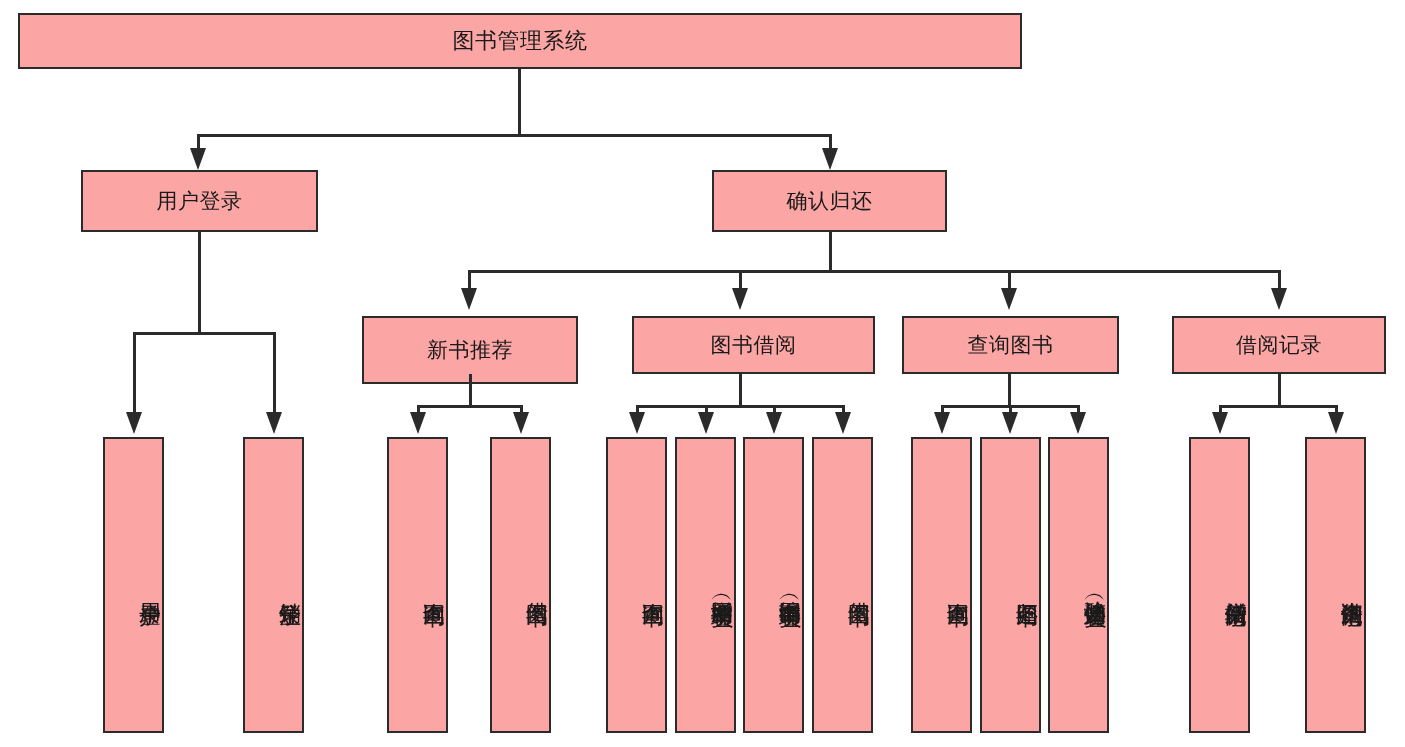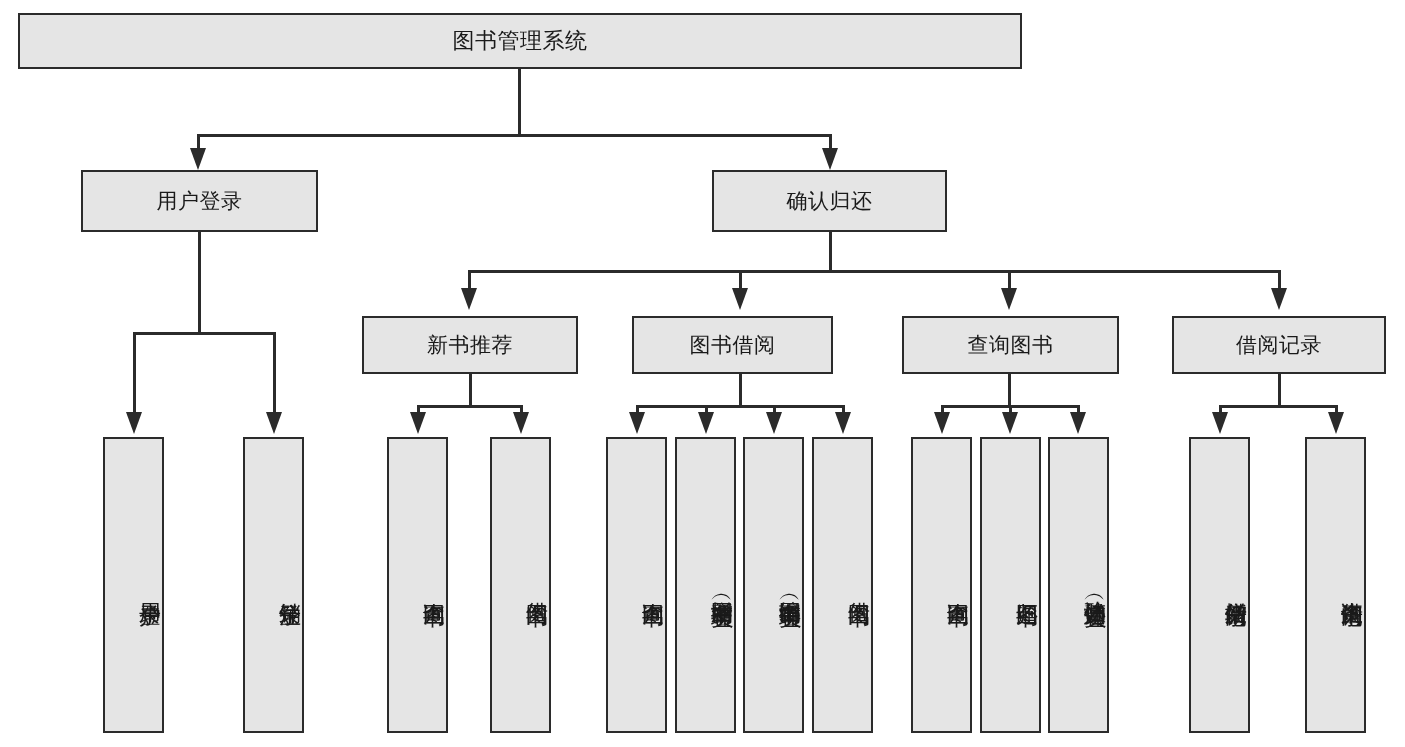--- a/index.html
+++ b/index.html
@@ -16,21 +16,21 @@
     height: 747px;
     background: #ffffff;
     overflow: hidden;
   }
 
   
   .node {
     position: absolute;
     box-sizing: border-box;
     border: 2.5px solid #2b2b2b;
-    background: #e5e5e5;
+    background: #fca5a5;
     display: flex;
     align-items: center;
     justify-content: center;
     color: #1a1a1a;
     text-align: center;
   }
   .node.h {
     font-size: 21px;
     line-height: 1.2;
     letter-spacing: 0.5px;
@@ -121,24 +121,24 @@
 
   <div class="line v" style="left:739px; top:270px; height:22px;"></div>
   <div class="arrow" style="left:732px; top:288px;"></div>
 
   <div class="line v" style="left:1008px; top:270px; height:22px;"></div>
   <div class="arrow" style="left:1001px; top:288px;"></div>
 
   <div class="line v" style="left:1278px; top:270px; height:22px;"></div>
   <div class="arrow" style="left:1271px; top:288px;"></div>
 
-  <div class="node h" style="left:362px; top:316px; width:216px; height:58px;">
+  <div class="node h" style="left:362px; top:316px; width:216px; height:68px;">
     <span>新书推荐</span>
   </div>
-  <div class="node h" style="left:632px; top:316px; width:201px; height:58px;">
+  <div class="node h" style="left:632px; top:316px; width:243px; height:58px;">
     <span>图书借阅</span>
   </div>
   <div class="node h" style="left:902px; top:316px; width:217px; height:58px;">
     <span>查询图书</span>
   </div>
   <div class="node h" style="left:1172px; top:316px; width:214px; height:58px;">
     <span>借阅记录</span>
   </div>
 
   <div class="line v" style="left:469px; top:374px; height:33px;"></div>

